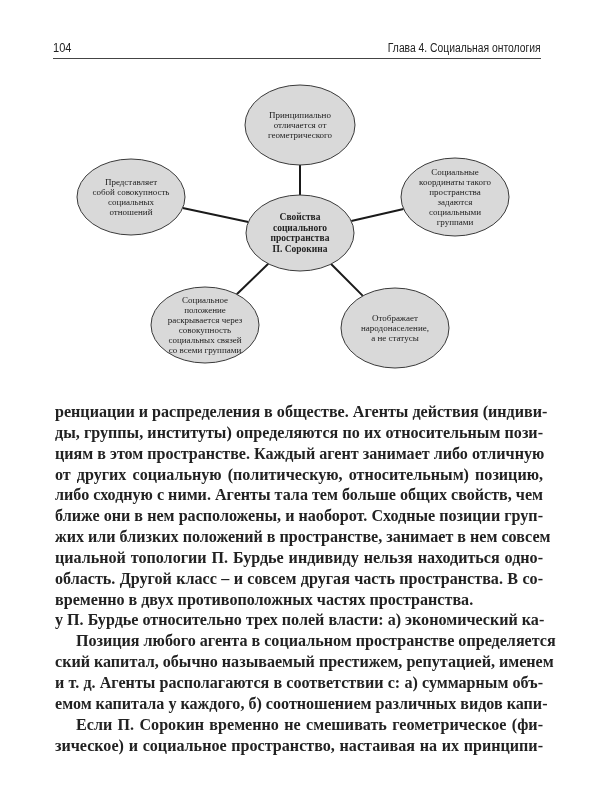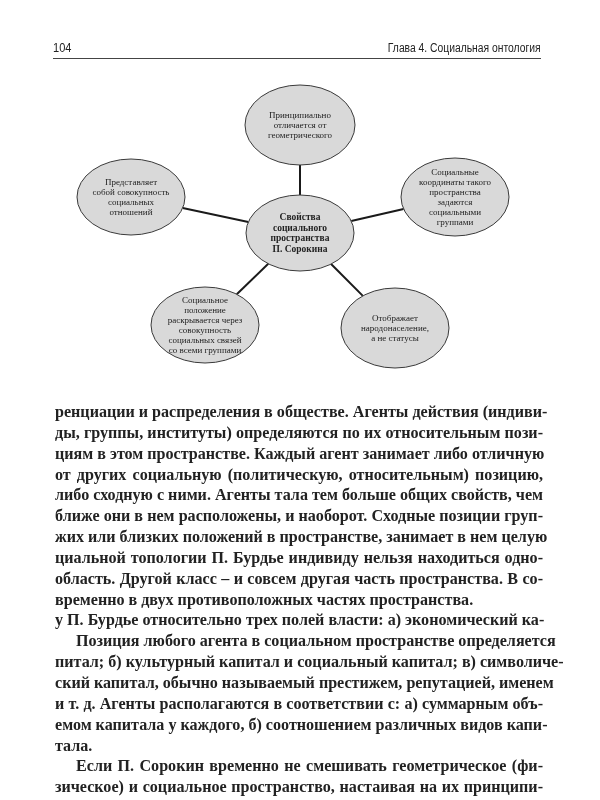--- a/index.html
+++ b/index.html
@@ -88,26 +88,24 @@
     </g>
 </svg>
 
 <div class="body-text" id="body-text">
     <span class="line">ренциации и распределения в обществе. Агенты действия (индиви-</span>
     <span class="line">ды, группы, институты) определяются по их относительным пози-</span>
     <span class="line">циям в этом пространстве. Каждый агент занимает либо отличную</span>
     <span class="line">от других социальную (политическую, относительным) позицию,</span>
     <span class="line">либо сходную с ними. Агенты тала тем больше общих свойств, чем</span>
     <span class="line">ближе они в нем расположены, и наоборот. Сходные позиции груп-</span>
-    <span class="line">жих или близких положений в пространстве, занимает в нем целую</span>
+    <span class="line">жих или близких положений в пространстве, занимает в нем совсем</span>
     <span class="line">циальной топологии П. Бурдье индивиду нельзя находиться одно-</span>
     <span class="line">область. Другой класс – и совсем другая часть пространства. В со-</span>
     <span class="line last">временно в двух противоположных частях пространства.</span>
     <span class="line">у П. Бурдье относительно трех полей власти: а) экономический ка-</span>
     <span class="line indent">Позиция любого агента в социальном пространстве определяется</span>
-    <span class="line">питал; б) культурный капитал и социальный капитал; в) символиче-</span>
     <span class="line">ский капитал, обычно называемый престижем, репутацией, именем</span>
     <span class="line">и т. д. Агенты располагаются в соответствии с: а) суммарным объ-</span>
     <span class="line">емом капитала у каждого, б) соотношением различных видов капи-</span>
-    <span class="line last">тала.</span>
     <span class="line indent">Если П. Сорокин временно не смешивать геометрическое (фи-</span>
     <span class="line">зическое) и социальное пространство, настаивая на их принципи-</span>
   </div>
 
 </body></html>

